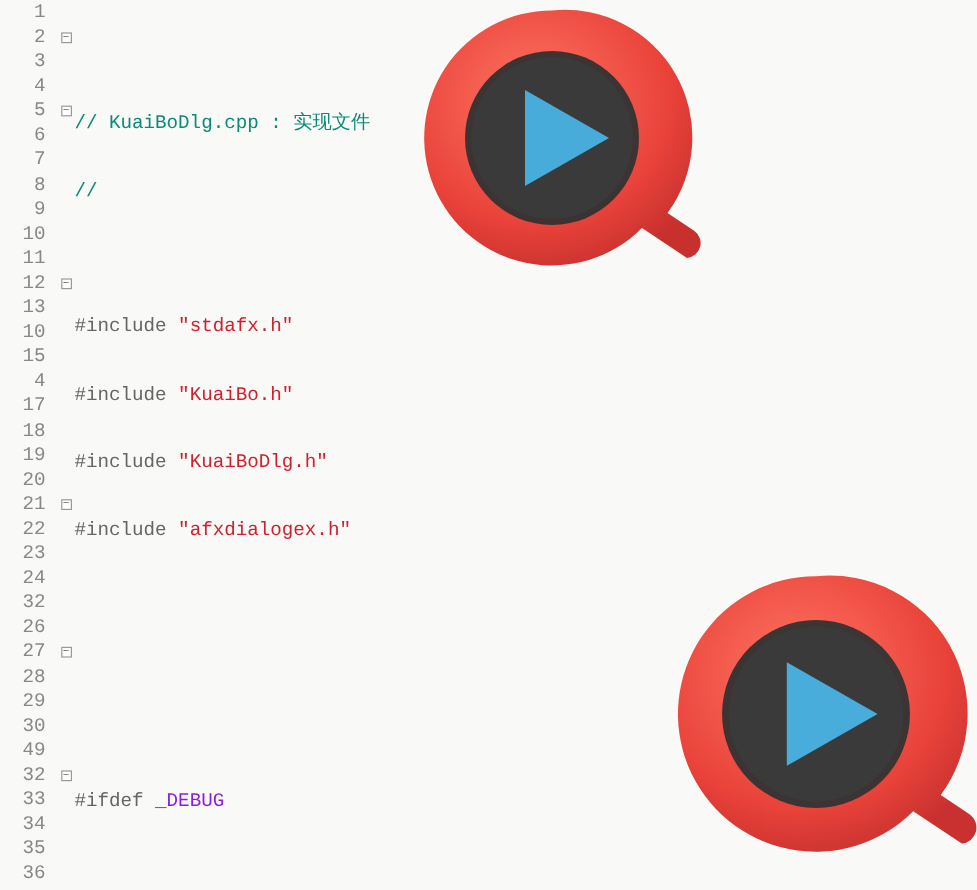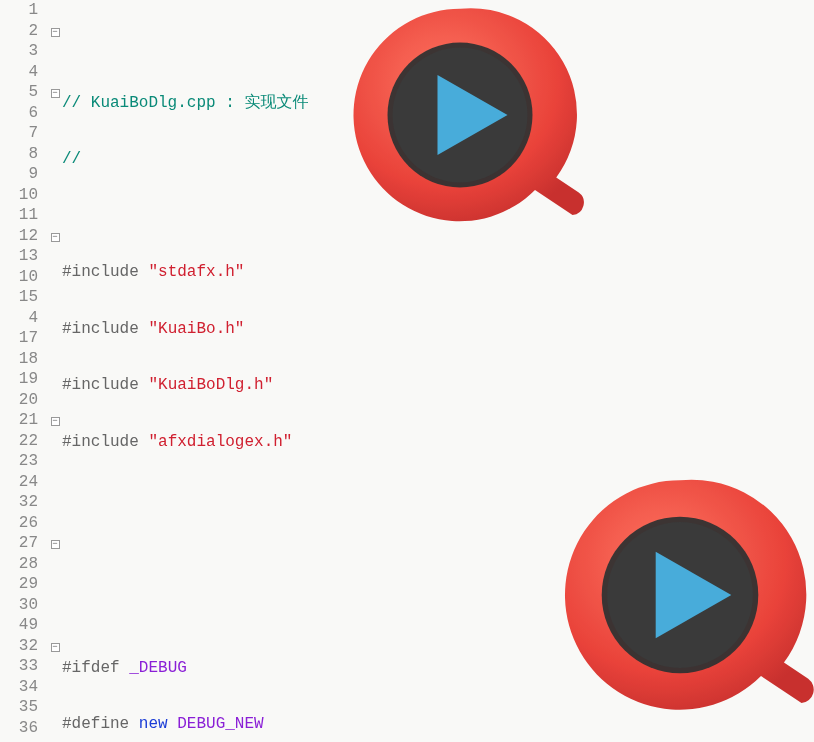--- a/index.html
+++ b/index.html
@@ -175,21 +175,20 @@
     <div><span class="tok-comment">//</span></div>
     <div></div>
     <div><span class="tok-pp">#include </span><span class="tok-str">"stdafx.h"</span></div>
     <div><span class="tok-pp">#include </span><span class="tok-str">"KuaiBo.h"</span></div>
     <div><span class="tok-pp">#include </span><span class="tok-str">"KuaiBoDlg.h"</span></div>
     <div><span class="tok-pp">#include </span><span class="tok-str">"afxdialogex.h"</span></div>
     <div></div>
     <div></div>
     <div></div>
     <div><span class="tok-pp">#ifdef </span><span class="tok-macro">_DEBUG</span></div>
-    <div><span class="tok-pp">#define </span><span class="tok-kw">new</span><span> </span><span class="tok-macro">DEBUG_NEW</span></div>
     
     
     
     
     
     
     
     
     
     

